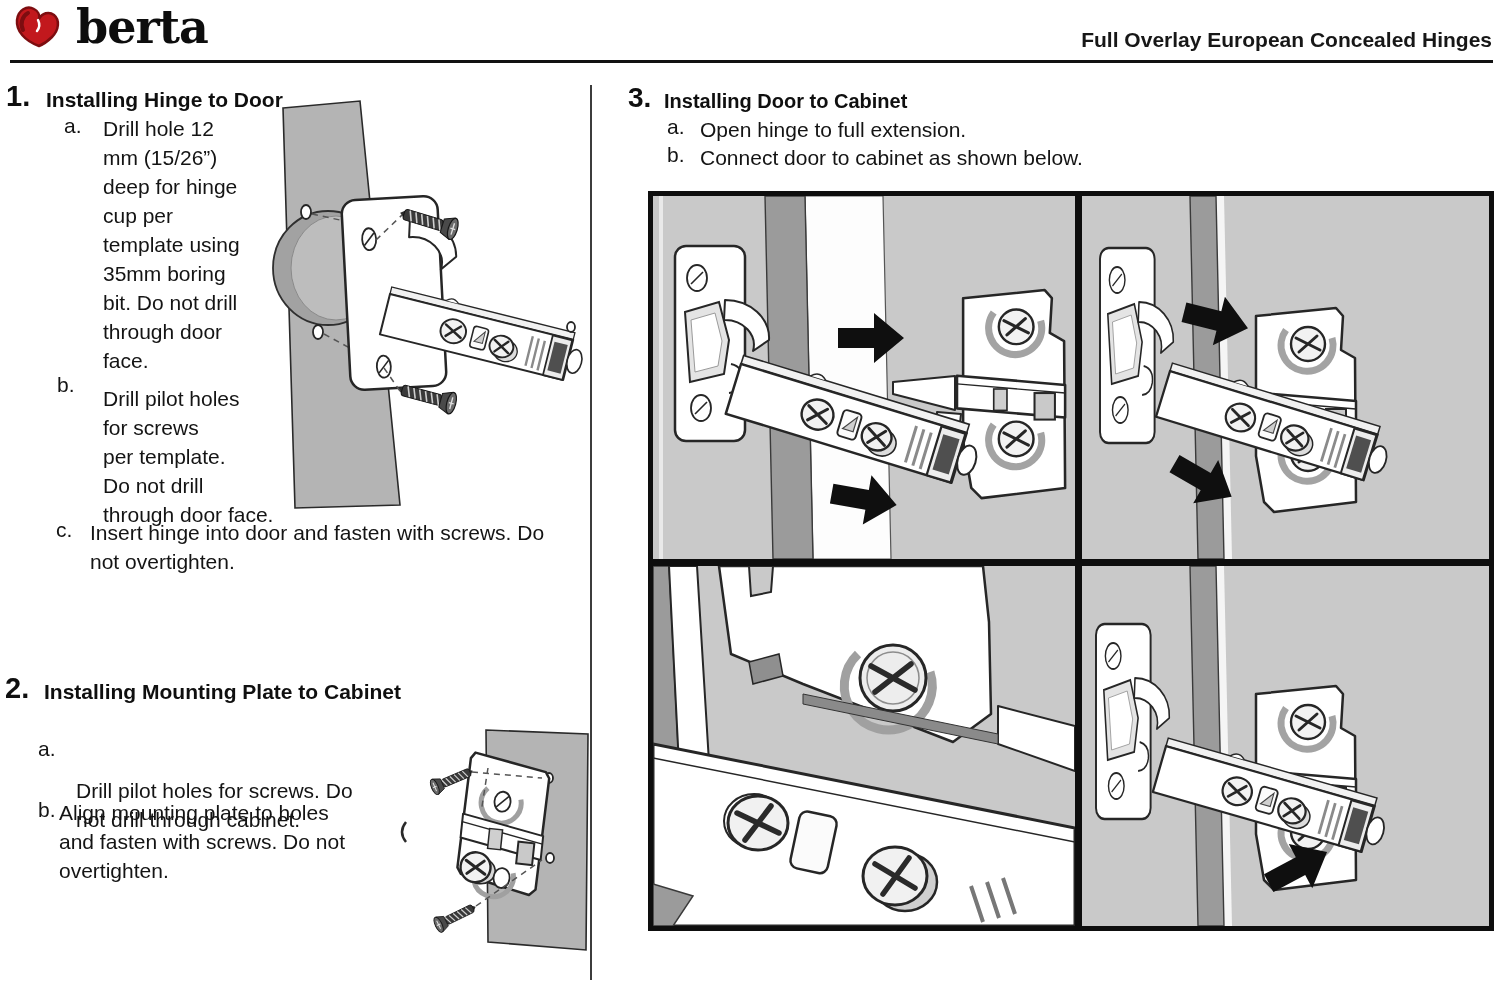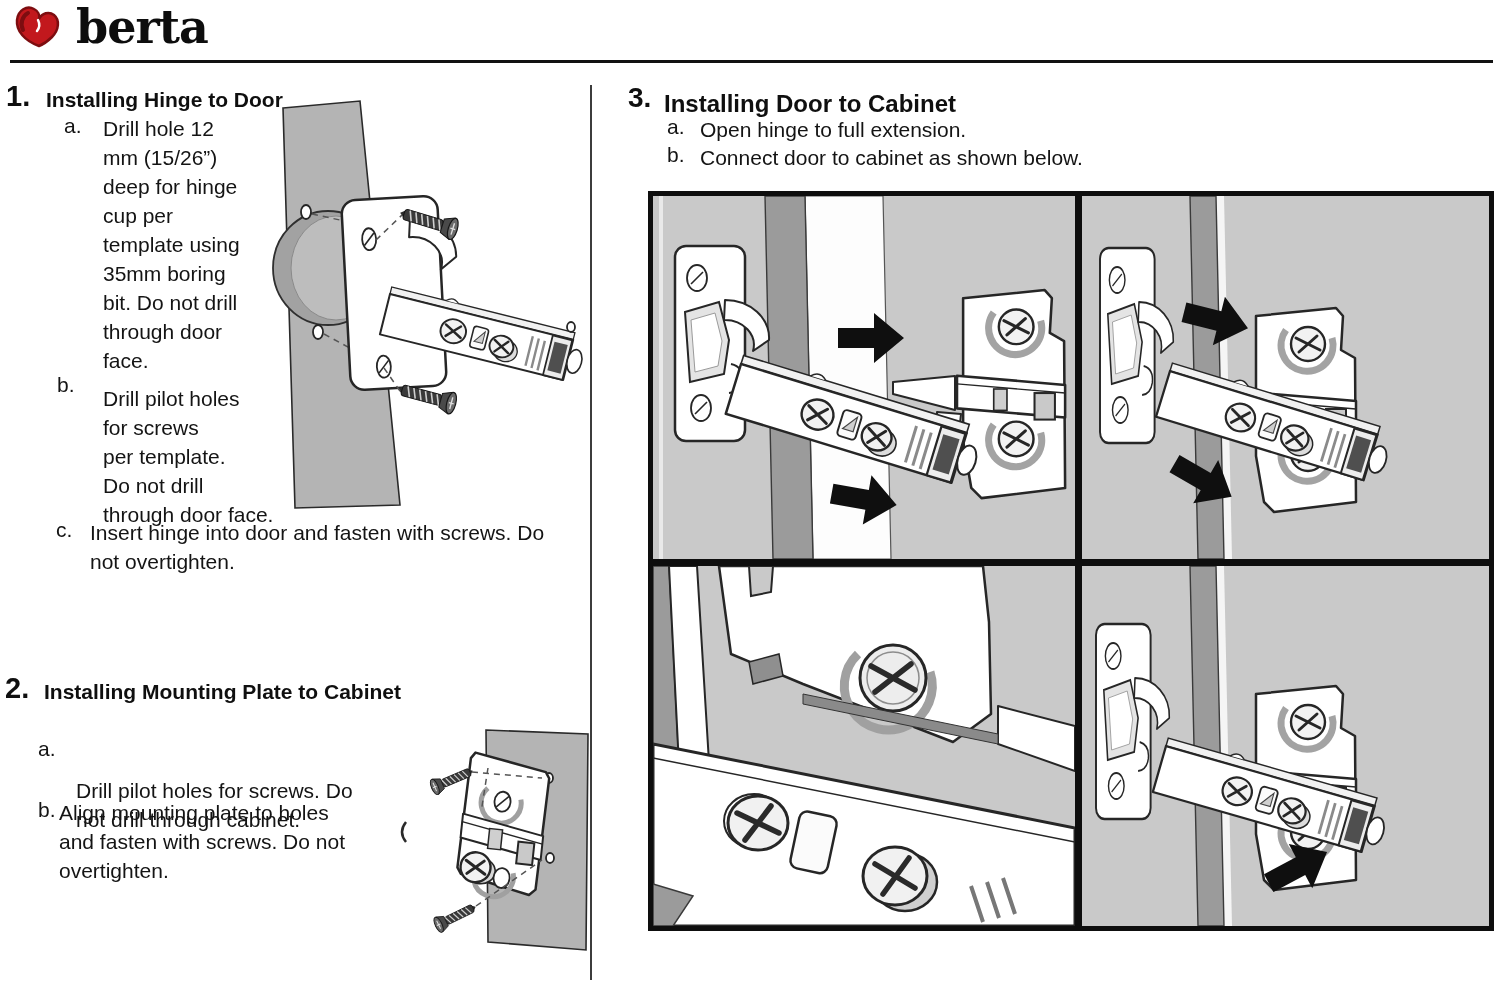--- a/index.html
+++ b/index.html
@@ -97,20 +97,21 @@
 <div class="page">
 
   <div class="abs brand">
     <svg width="46" height="48" viewBox="0 0 46 48">
       <path d="M25 42 C11 37 2 27 3 16 C4 6 13 1 20 5 C24 7 26 11 25 15 C28 9 35 7 40 11 C46 16 45 26 38 33 C34 37 30 40 25 42 Z" fill="#c2181d" stroke="#7d0d10" stroke-width="2.5" stroke-linejoin="round"></path>
       <path d="M14 9 C8 12 6 20 9 26" fill="none" stroke="#7d0d10" stroke-width="4" stroke-linecap="round"></path>
       <path d="M24 16 q3 6 -1 11" fill="none" stroke="#ffffff" stroke-width="2.5" stroke-linecap="round"></path>
     </svg>
     <span class="brand-word">berta</span>
   </div>
+  <div class="abs doc-title">Full Overlay European Concealed Hinges</div>
   <div class="abs header-rule"></div>
   <div class="abs col-divider"></div>
 
   <div class="abs sec-num" style="left:6px;top:80px;">1.</div>
   <div class="abs sec-title" style="left:46px;top:88px;">Installing Hinge to Door</div>
   <div class="abs it-label" style="left:64px;top:114px;">a.</div>
   <div class="abs it-text" style="left:103px;top:114px;width:200px;">Drill hole 12
 mm (15/26”)
 deep for hinge
 cup per
@@ -133,21 +134,21 @@
   <div class="abs sec-title" style="left:44px;top:680px;">Installing Mounting Plate to Cabinet</div>
   <div class="abs it-label" style="left:38px;top:737px;">a.</div>
   <div class="abs it-text" style="left:76px;top:776px;width:330px;">Drill pilot holes for screws. Do
 not drill through cabinet.</div>
   <div class="abs it-label" style="left:38px;top:798px;">b.</div>
   <div class="abs it-text" style="left:59px;top:798px;width:330px;">Align mounting plate to holes
 and fasten with screws. Do not
 overtighten.</div>
 
   <div class="abs sec-num" style="left:628px;top:82px;font-size:28px;">3.</div>
-  <div class="abs sec-title" style="left:664px;top:90px;font-size:24px;">Installing Door to Cabinet</div>
+  <div class="abs sec-title" style="left:664px;top:90px;font-size:20px;">Installing Door to Cabinet</div>
   <div class="abs it-label" style="left:667px;top:115px;">a.</div>
   <div class="abs it-text" style="left:700px;top:115px;width:430px;">Open hinge to full extension.</div>
   <div class="abs it-label" style="left:667px;top:143px;">b.</div>
   <div class="abs it-text" style="left:700px;top:143px;width:430px;">Connect door to cabinet as shown below.</div>
 
   <svg class="abs" style="left:272px;top:98px;" width="322" height="414" viewBox="0 0 322 414">
     <g>
       <polygon points="11,10 88,3 128,407 23,410" fill="#b4b4b4" stroke="#2a2a2a" stroke-width="1.6"></polygon>
       <ellipse cx="56" cy="170" rx="55" ry="57" fill="#a2a2a2" stroke="#2f2f2f" stroke-width="1.8"></ellipse>
       <ellipse cx="64" cy="170" rx="45" ry="52" fill="#bdbdbd" stroke="#8a8a8a" stroke-width="1"></ellipse>

